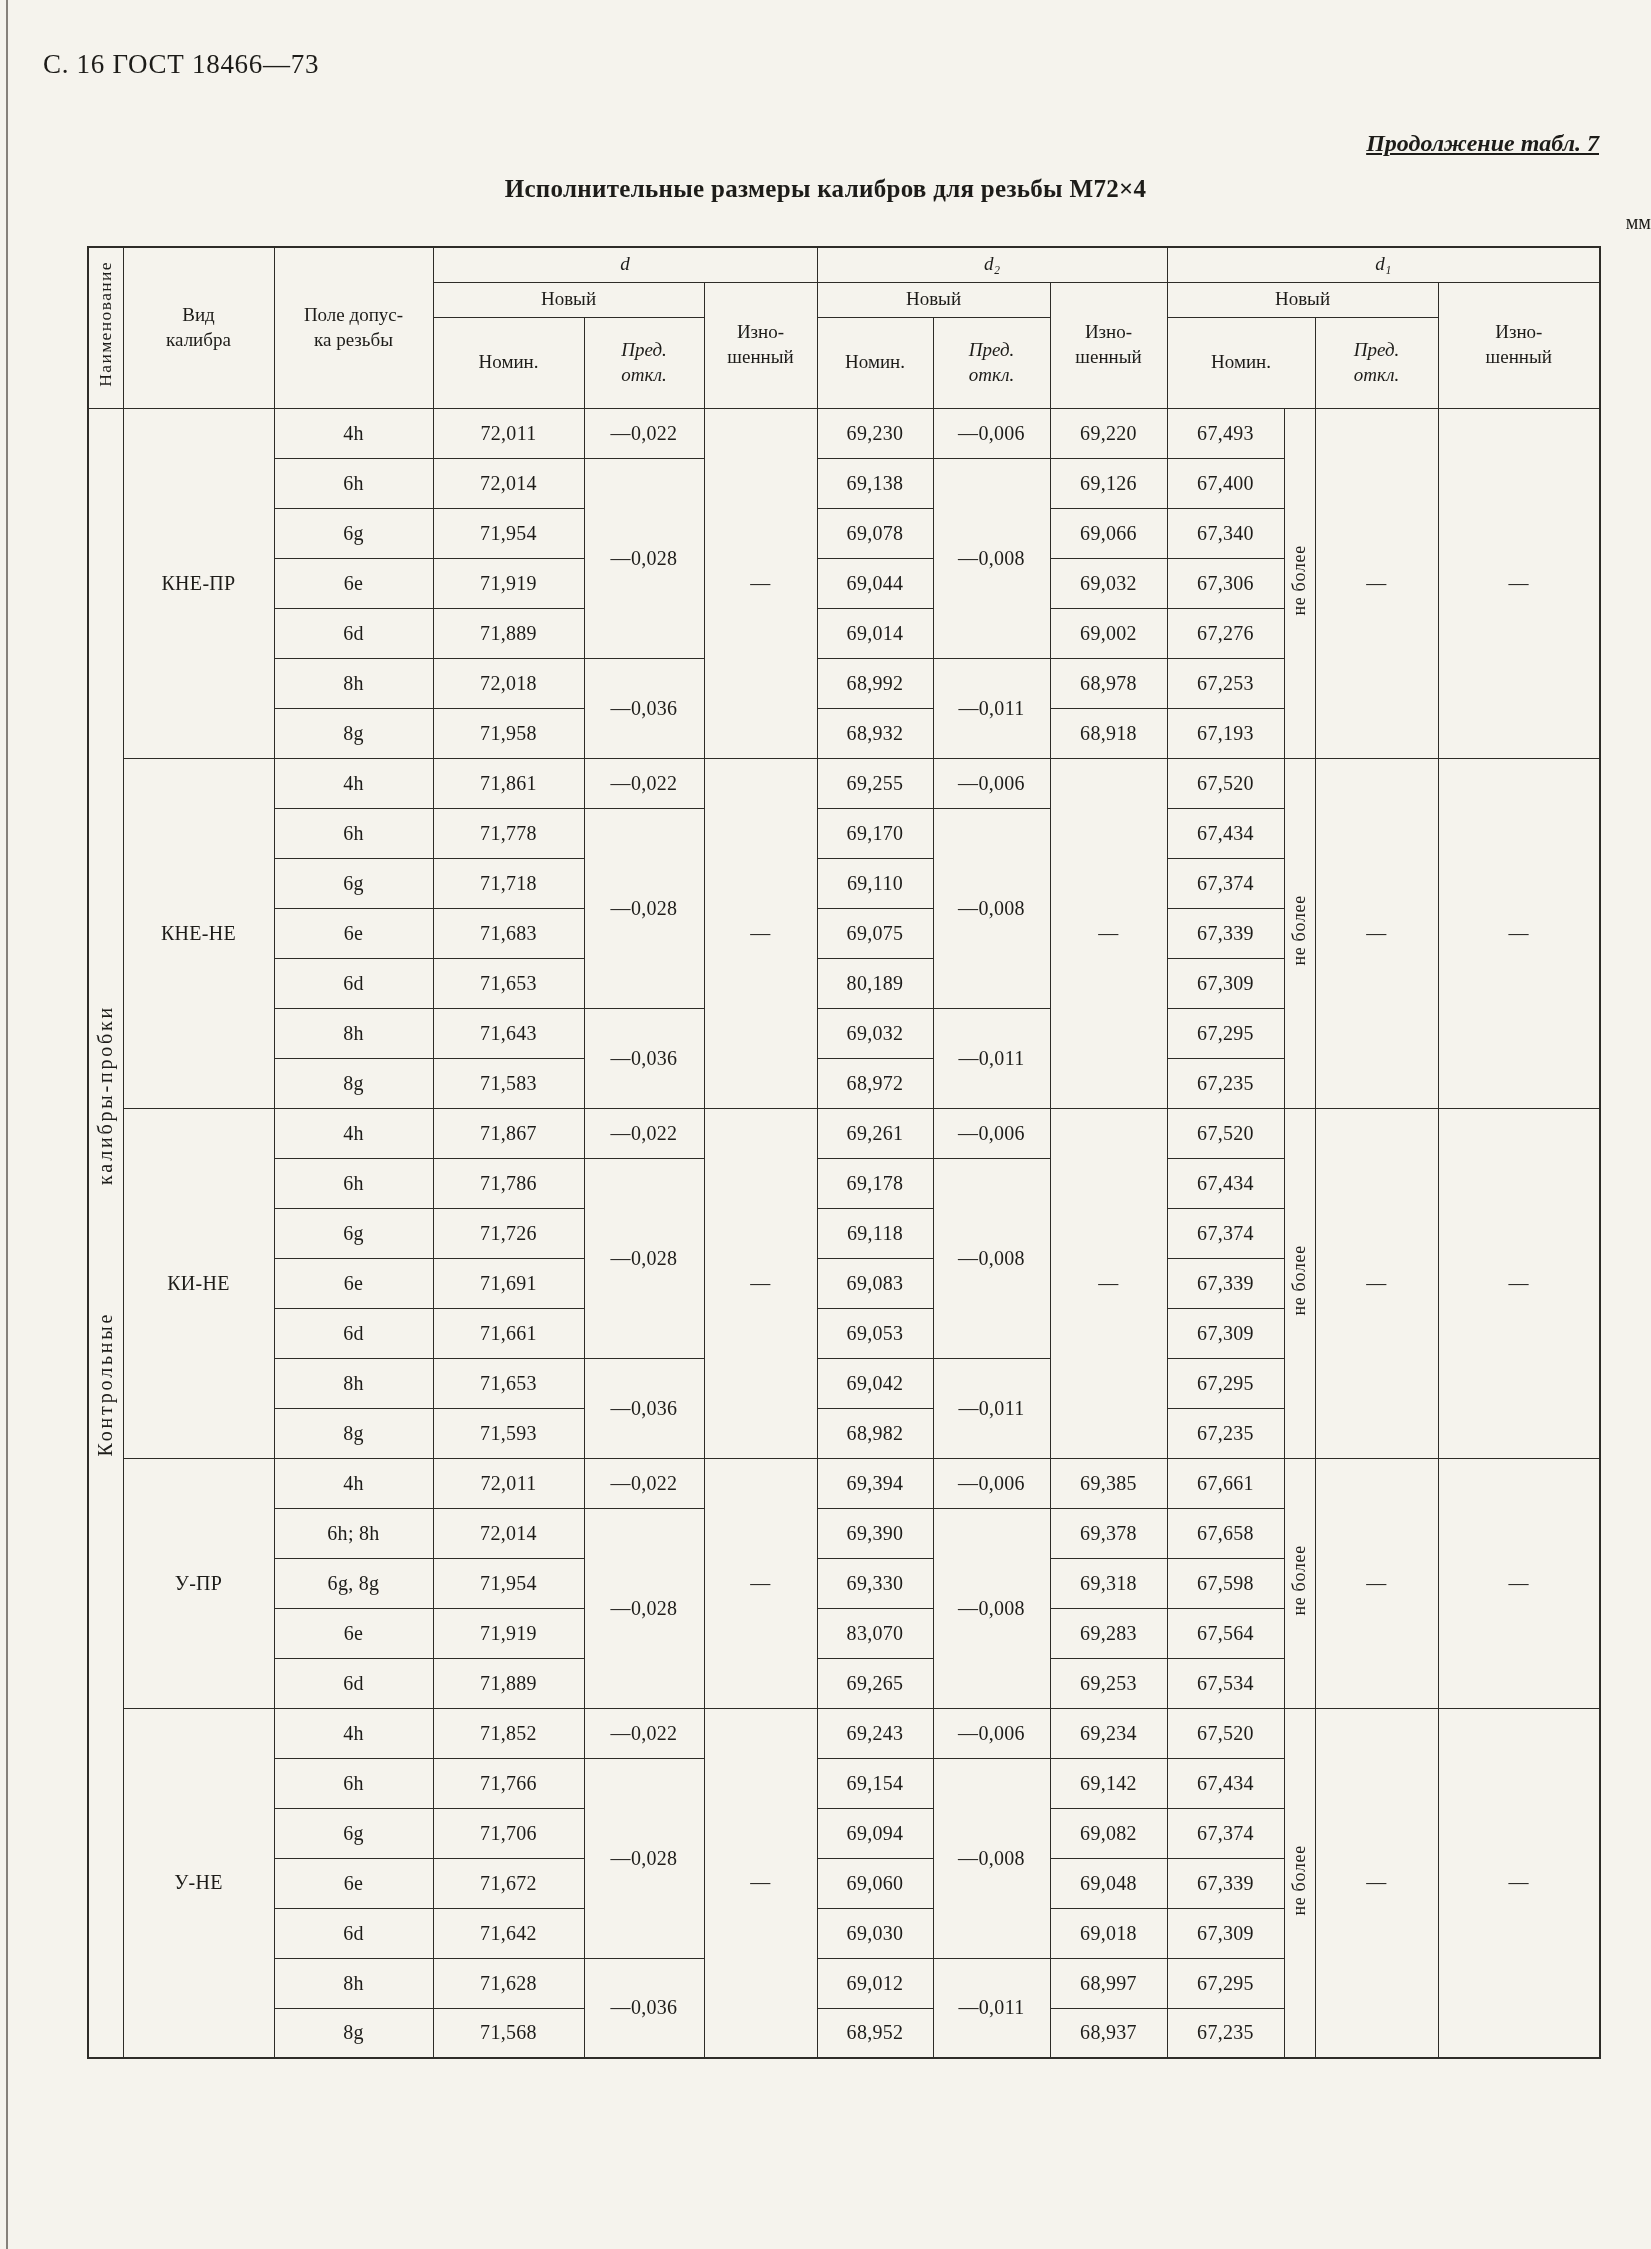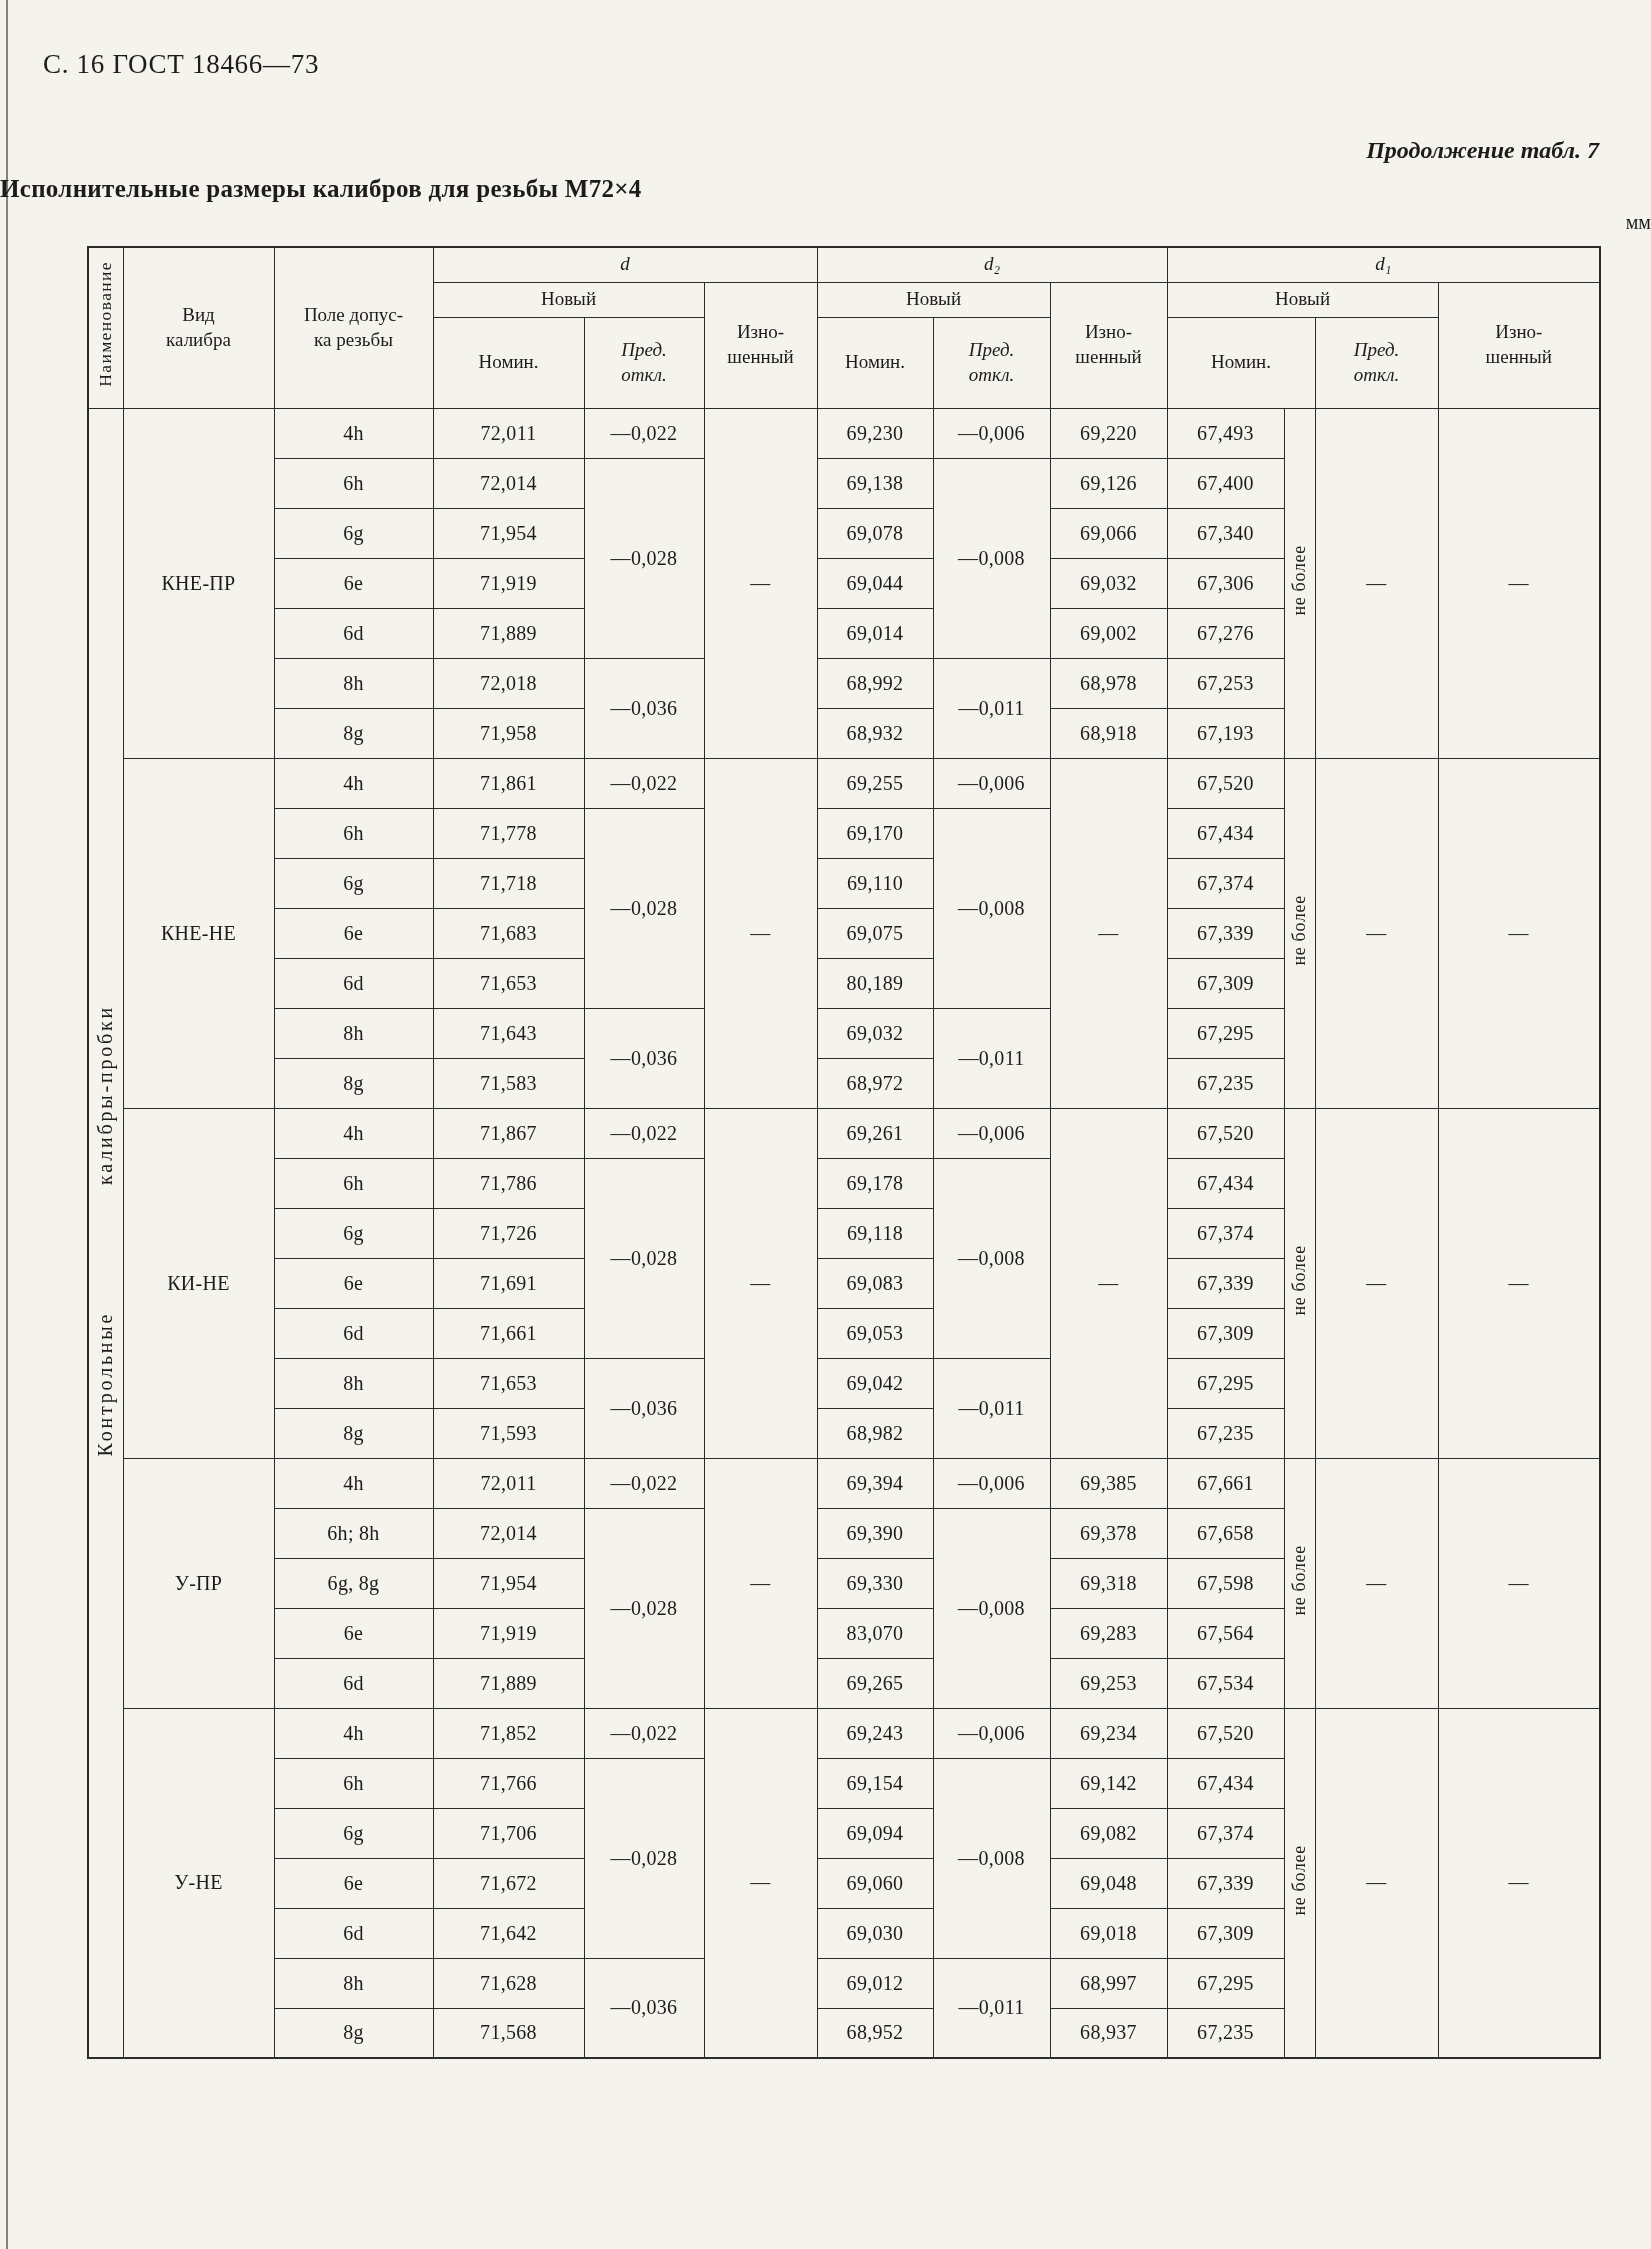--- a/index.html
+++ b/index.html
@@ -5,22 +5,22 @@
   * { box-sizing: border-box; }
   html, body { margin:0; padding:0; }
   body {
     width:1651px; height:2250px; position:relative; overflow:hidden;
     background:#f5f3ed;
     font-family:"Liberation Serif","DejaVu Serif",serif;
     color:#1d1c19;
   }
   .scan-edge { position:absolute; left:5.6px; top:0; width:2.1px; height:100%; background:#57504a; opacity:.7; }
   .hdr-left { position:absolute; left:43px; top:49px; font-size:27px; font-weight:normal; letter-spacing:0.7px; }
-  .continuation { position:absolute; right:52px; top:137px; font-size:24px; font-style:italic; font-weight:600; }
-  .title { position:absolute; left:0; top:175px; width:100%; text-align:left; font-size:25px; font-weight:bold; letter-spacing:0.3px; }
+  .continuation { position:absolute; right:52px; top:130px; font-size:24px; font-style:italic; font-weight:600;text-decoration:underline; }
+  .title { position:absolute; left:0; top:175px; width:100%; text-align:center; font-size:25px; font-weight:bold; letter-spacing:0.3px; }
   .units { position:absolute; left:0; top:211px; width:100%; text-align:right; font-size:20px; }
   table.gost { position:absolute; left:87px; top:246px; width:1513px; border-collapse:collapse; table-layout:fixed; border:2.1px solid #2e2c28; }
   .gost th, .gost td { border:1.4px solid #2e2c28; padding:0; text-align:center; vertical-align:middle; font-weight:normal; }
   .gost thead tr.ra { height:35px; }
   .gost thead tr.rb { height:35px; }
   .gost thead tr.rc { height:91px; }
   .gost tbody tr { height:50px; }
   .gost th { font-size:19px; line-height:1.3; }
   .gost td { font-size:20px; letter-spacing:0.3px; }
   .dlbl { font-style:italic; font-size:21.7px; }

